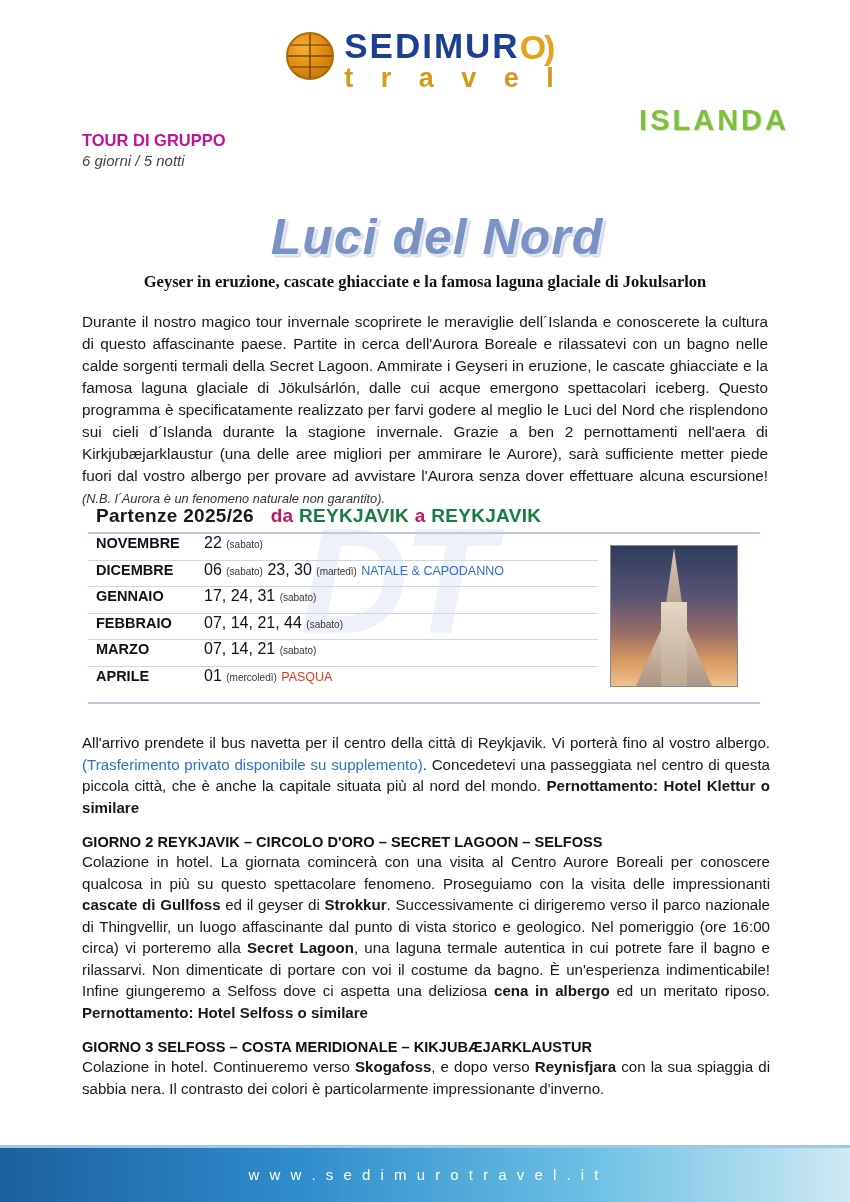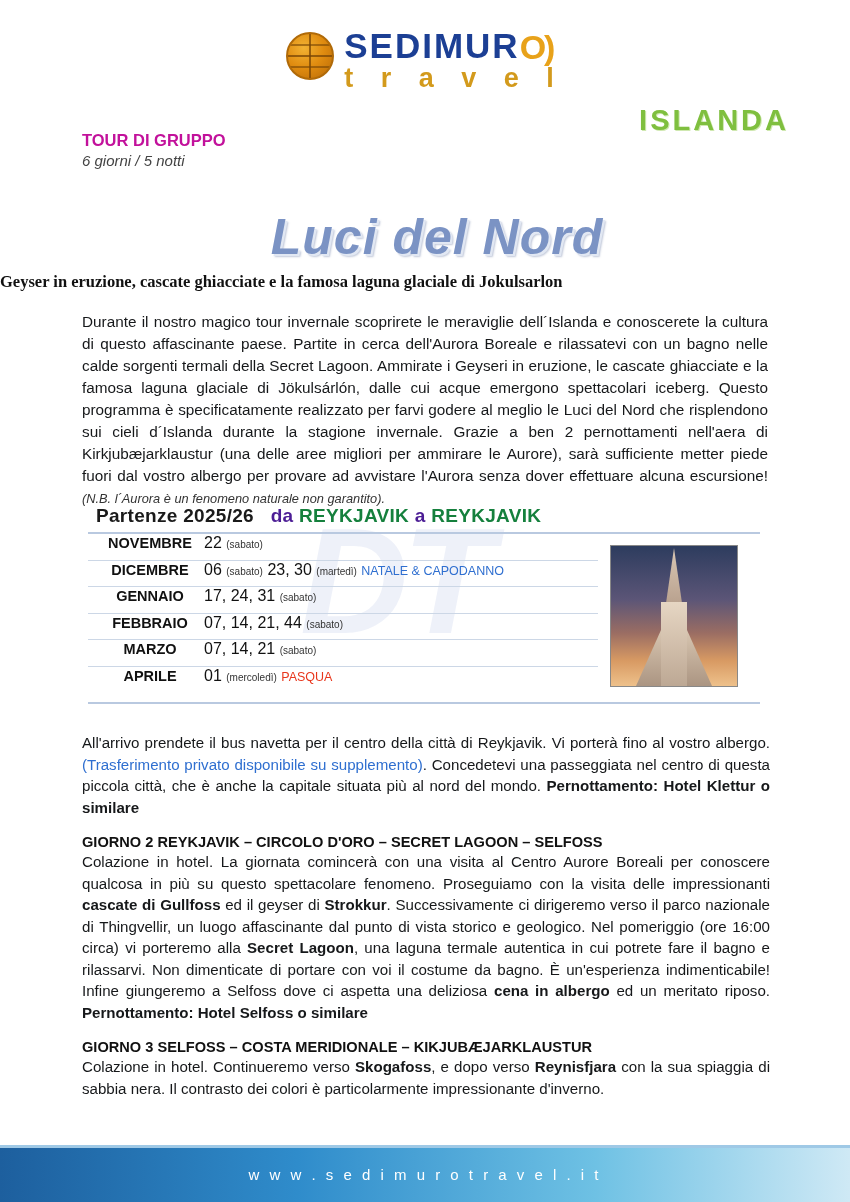--- a/index.html
+++ b/index.html
@@ -141,20 +141,21 @@
     font-style: italic;
     color: #7b93c4;
     letter-spacing: 1px;
     text-shadow: 2px 2px 0 #e2e8f3, 3px 3px 2px rgba(80,100,150,.35);
   }
   .subtitle {
     position: absolute;
     left: 0;
     top: 272px;
     width: 850px;
+    text-align: center;
     font-family: "Liberation Serif", serif;
     font-size: 16.5px;
     font-weight: bold;
     color: #111;
   }
 
   
   .intro {
     position: absolute;
     left: 82px;
@@ -180,35 +181,34 @@
     height: 199px;
   }
   .dep-title {
     font-size: 19px;
     font-weight: bold;
     color: #1a1a1a;
     letter-spacing: .3px;
     margin-left: 8px;
   }
   .dep-title .from-to {
-    color: #4c1d95;
+    color: #be185d;
   }
   .dep-title .city {
     color: #15803d;
   }
   .dep-rule {
     height: 2px;
     background: #b9c9e0;
     margin-top: 5px;
     width: 672px;
   }
   .dep-rows {
     margin-top: 0;
     width: 510px;
-    text-align: center;
   }
   .dep-row {
     display: flex;
     align-items: baseline;
     height: 26.5px;
     border-bottom: 1px solid #ccd7e6;
     padding-left: 8px;
     box-sizing: border-box;
   }
   .dep-row:last-child { border-bottom: none; }

